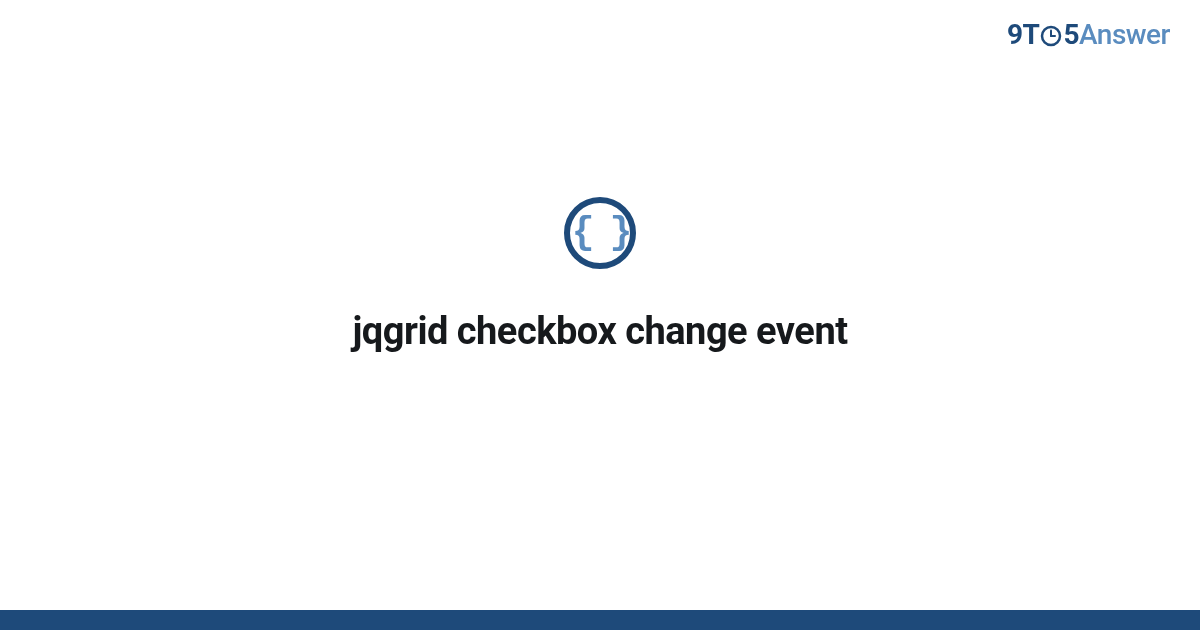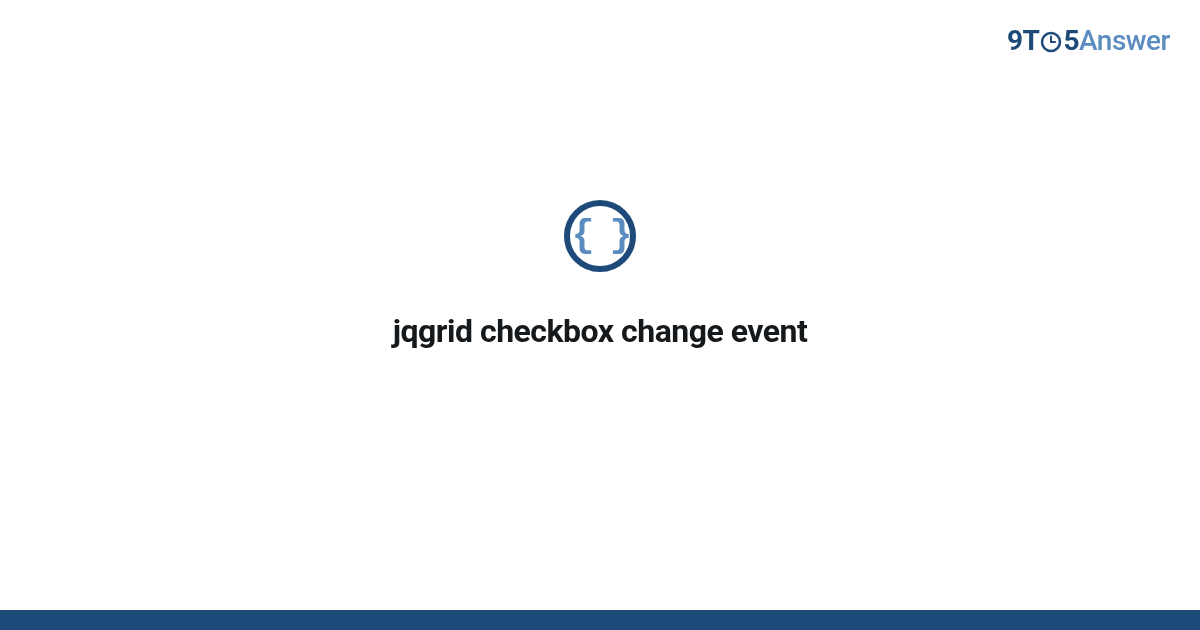--- a/index.html
+++ b/index.html
@@ -10,21 +10,21 @@
     body {
       width: 1200px;
       height: 630px;
       background: #ffffff;
       font-family: -apple-system, BlinkMacSystemFont, "Segoe UI", Roboto, Helvetica, Arial, sans-serif;
       position: relative;
       overflow: hidden;
     }
     .brand {
       position: absolute;
-      top: 24px;
+      top: 18px;
       right: 30px;
       font-size: 28px;
       font-weight: 600;
       letter-spacing: -0.5px;
     }
     .brand .nine {
       color: #1e4a7a;
       font-weight: 700;
     }
     .brand .t {
@@ -71,21 +71,21 @@
     }
     .braces {
       font-size: 38px;
       font-weight: 700;
       color: #5a8cbf;
       font-family: "Courier New", monospace;
       letter-spacing: -4px;
       line-height: 1;
     }
     .page-title {
-      font-size: 32px;
+      font-size: 38px;
       font-weight: 700;
       color: #16191c;
       text-align: center;
       position: relative;
       top: -30px;
       letter-spacing: -0.5px;
     }
     .footer-bar {
       position: absolute;
       bottom: 0;

